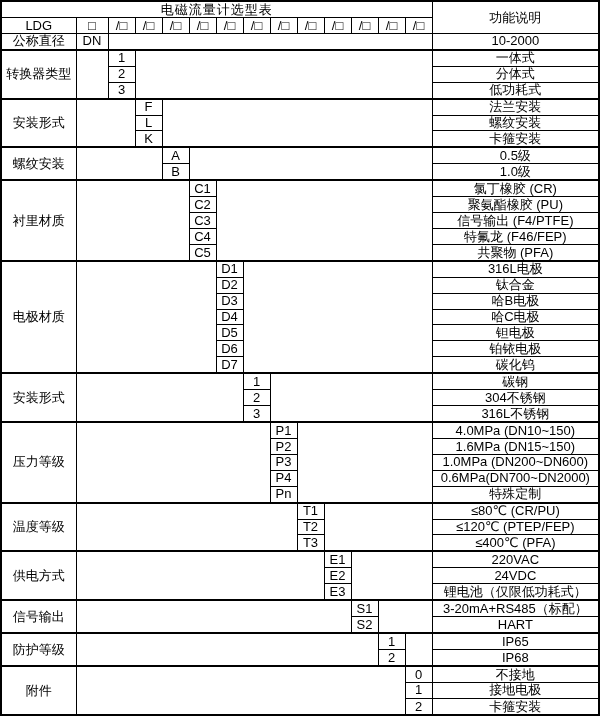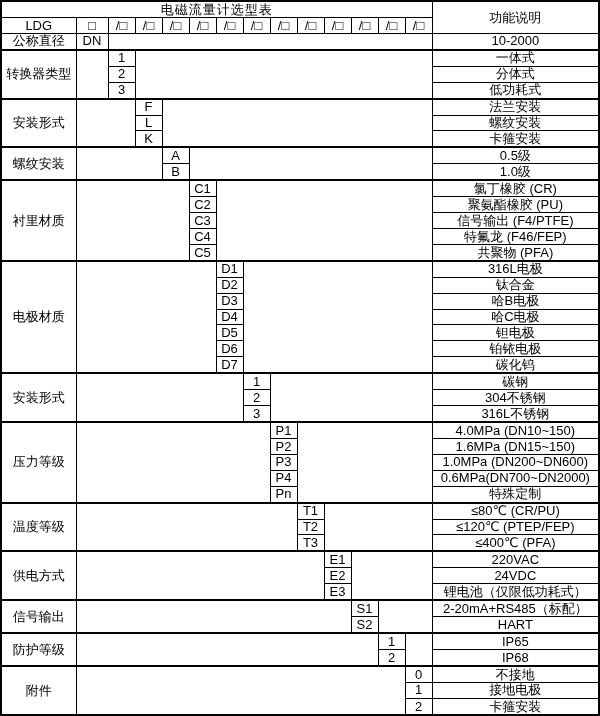--- a/index.html
+++ b/index.html
@@ -246,21 +246,21 @@
   <tr>
     <td class="code">E3</td>
     <td class="dl">锂电池（仅限低功耗式）</td>
   </tr>
 
   <tr class="bt">
     <td class="cat" rowspan="2">信号输出</td>
     <td rowspan="2" colspan="10"></td>
     <td class="code">S1</td>
     <td rowspan="2" colspan="2"></td>
-    <td class="dl">2-20mA+RS485（标配）</td>
+    <td class="dl">3-20mA+RS485（标配）</td>
   </tr>
   <tr>
     <td class="code">S2</td>
     <td class="dl">HART</td>
   </tr>
 
   <tr class="bt">
     <td class="cat" rowspan="2">防护等级</td>
     <td rowspan="2" colspan="11"></td>
     <td class="code">1</td>

